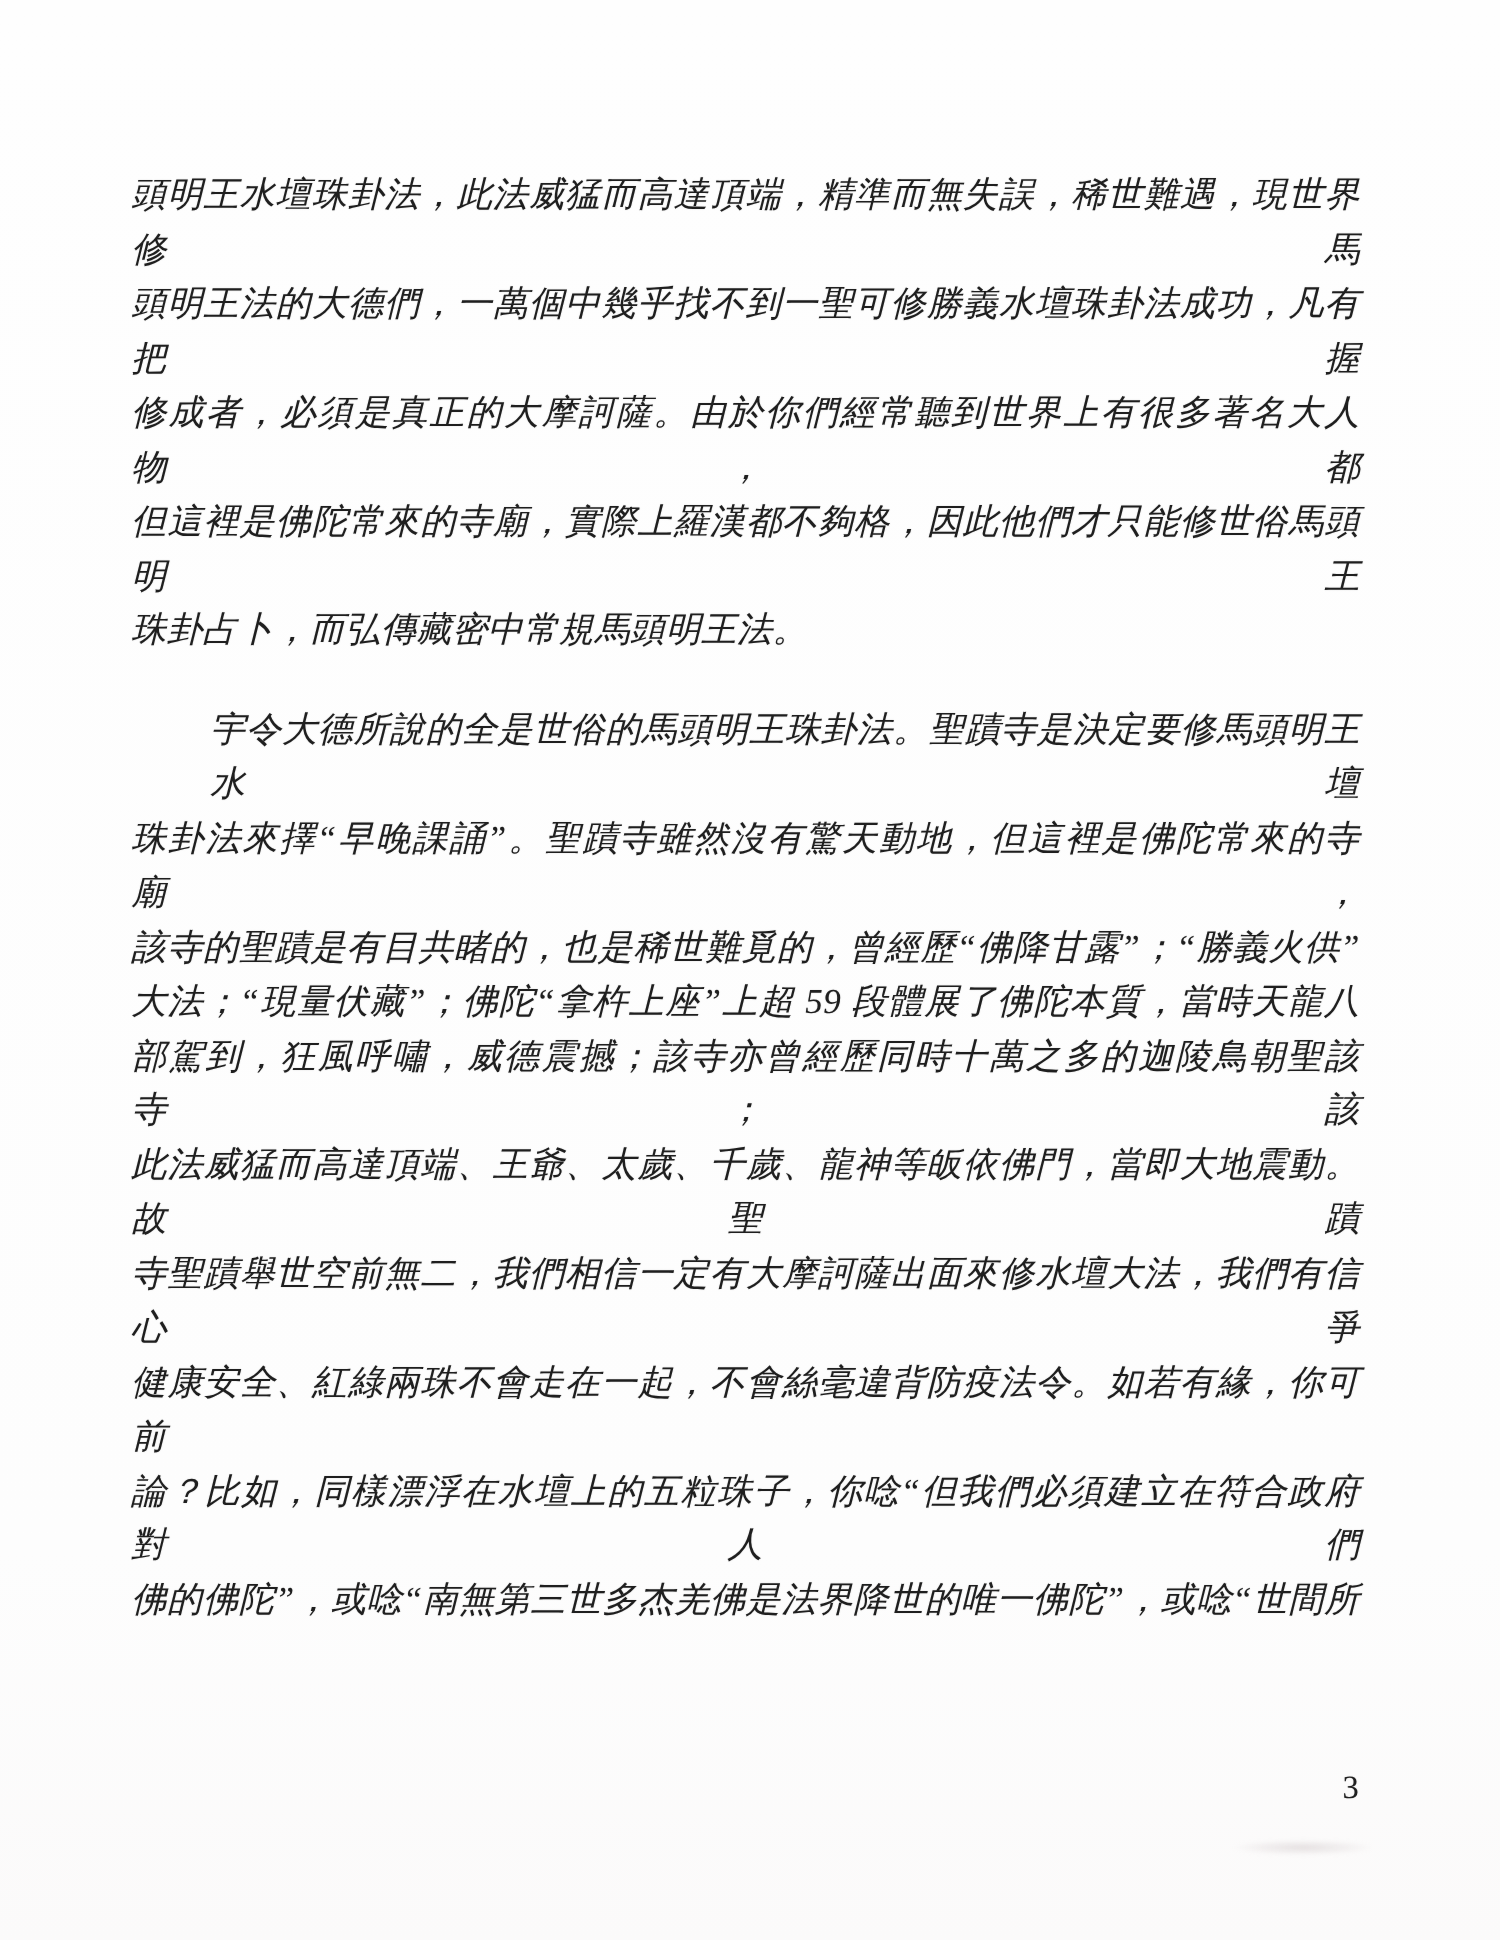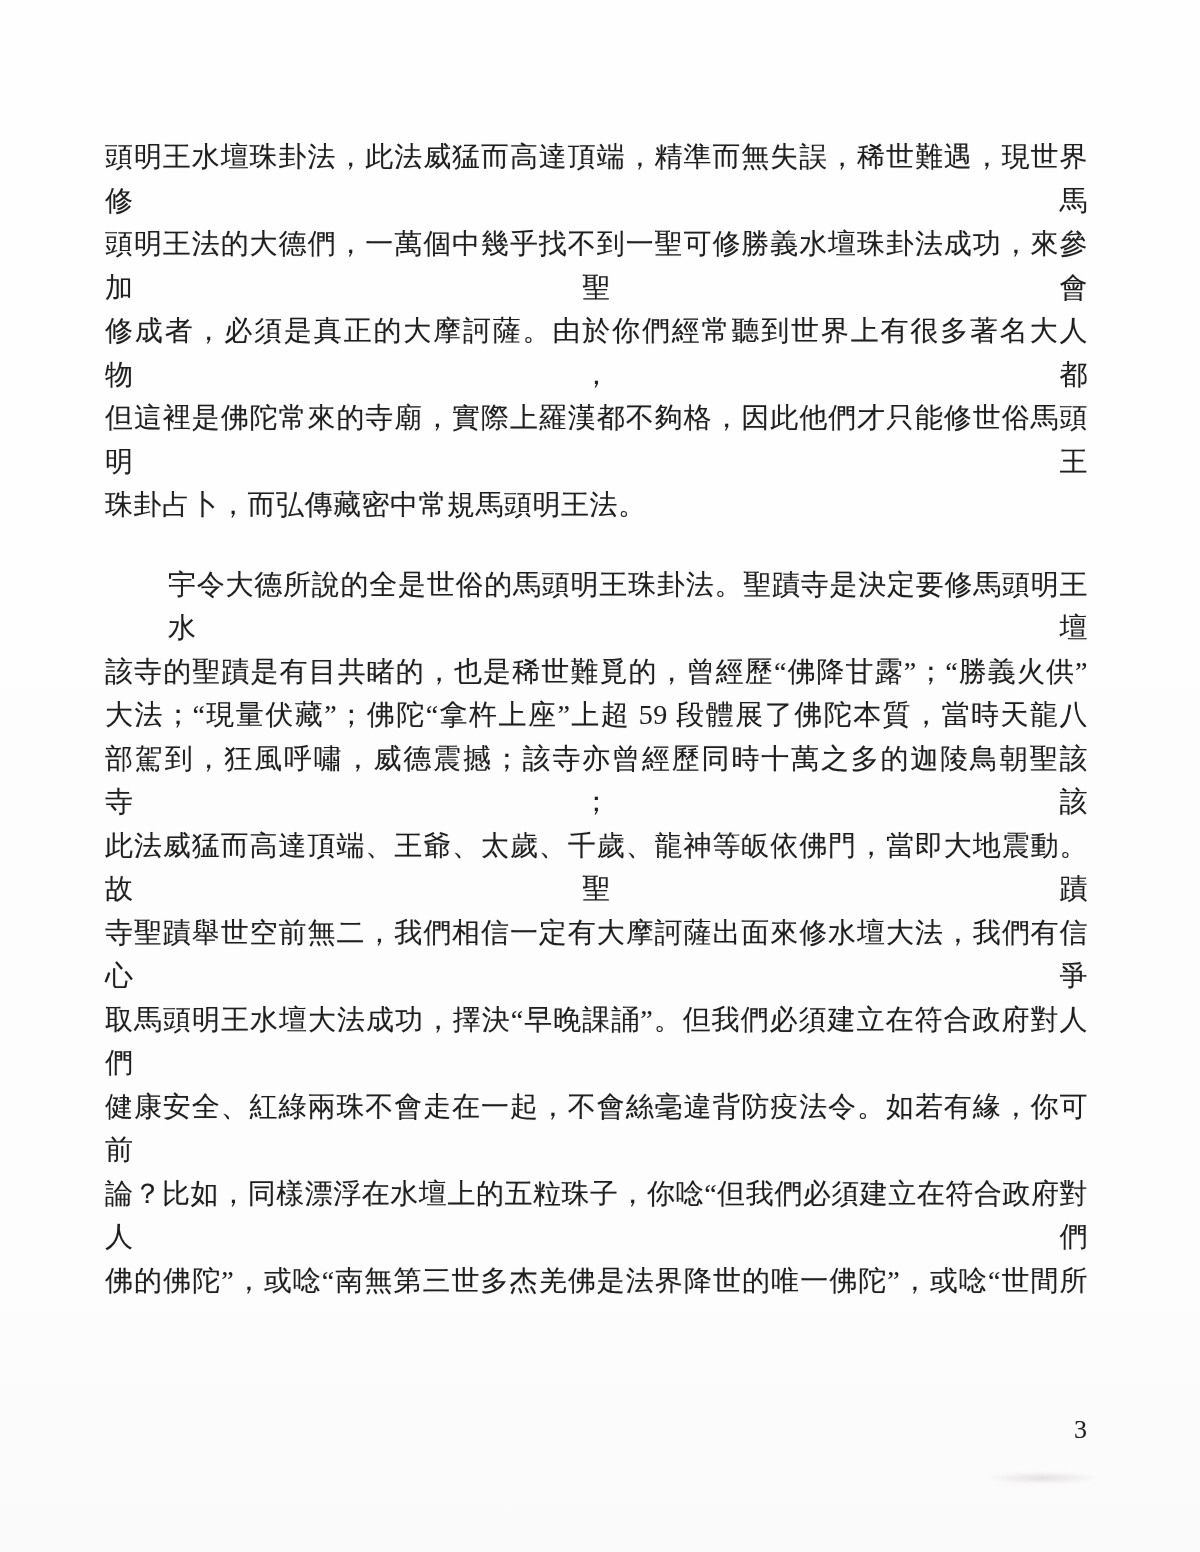--- a/index.html
+++ b/index.html
@@ -27,20 +27,21 @@
     margin: 0 0 23px 0;
   }
   .line {
     font-size: 28px;
     line-height: 43.5px;
     letter-spacing: 0.5px;
     text-align: justify;
     text-align-last: justify;
     white-space: normal;
     text-shadow: 0 0 1px rgba(40,40,40,0.28);
+    font-style: italic;
   }
   .line.end {
     text-align-last: left;
   }
   .line.indent {
     padding-left: 63px;
     margin-top: 36px;
   }
   .page-number {
     position: absolute;
@@ -61,34 +62,34 @@
   }
 </style>
 </head>
 <body>
 
 <div class="sheet">
   <div class="doc-content">
 
     <div class="para">
       <div class="line">頭明王水壇珠卦法，此法威猛而高達頂端，精準而無失誤，稀世難遇，現世界修馬</div>
-      <div class="line">頭明王法的大德們，一萬個中幾乎找不到一聖可修勝義水壇珠卦法成功，來參加聖會</div>
+      <div class="line">頭明王法的大德們，一萬個中幾乎找不到一聖可修勝義水壇珠卦法成功，凡有把握</div>
       <div class="line">修成者，必須是真正的大摩訶薩。由於你們經常聽到世界上有很多著名大人物，都</div>
       <div class="line">但這裡是佛陀常來的寺廟，實際上羅漢都不夠格，因此他們才只能修世俗馬頭明王</div>
       <div class="line end">珠卦占卜，而弘傳藏密中常規馬頭明王法。</div>
     </div>
 
     <div class="para">
       <div class="line indent">宇令大德所說的全是世俗的馬頭明王珠卦法。聖蹟寺是決定要修馬頭明王水壇</div>
+      <div class="line">珠卦法來擇“早晚課誦”。聖蹟寺雖然沒有驚天動地，但這裡是佛陀常來的寺廟，</div>
       <div class="line">該寺的聖蹟是有目共睹的，也是稀世難覓的，曾經歷“佛降甘露”；“勝義火供”</div>
       <div class="line">大法；“現量伏藏”；佛陀“拿杵上座”上超 59 段體展了佛陀本質，當時天龍八</div>
       <div class="line">部駕到，狂風呼嘯，威德震撼；該寺亦曾經歷同時十萬之多的迦陵鳥朝聖該寺；該</div>
       <div class="line">此法威猛而高達頂端、王爺、太歲、千歲、龍神等皈依佛門，當即大地震動。故聖蹟</div>
       <div class="line">寺聖蹟舉世空前無二，我們相信一定有大摩訶薩出面來修水壇大法，我們有信心爭</div>
-      <div class="line">取馬頭明王水壇大法成功，擇決“早晚課誦”。但我們必須建立在符合政府對人們</div>
       <div class="line">健康安全、紅綠兩珠不會走在一起，不會絲毫違背防疫法令。如若有緣，你可前</div>
       <div class="line">論？比如，同樣漂浮在水壇上的五粒珠子，你唸“但我們必須建立在符合政府對人們</div>
       <div class="line">佛的佛陀”，或唸“南無第三世多杰羌佛是法界降世的唯一佛陀”，或唸“世間所</div>
     </div>
 
   </div>
 
   <div class="page-number">3</div>
   <div class="scan-smudge"></div>
 </div>

